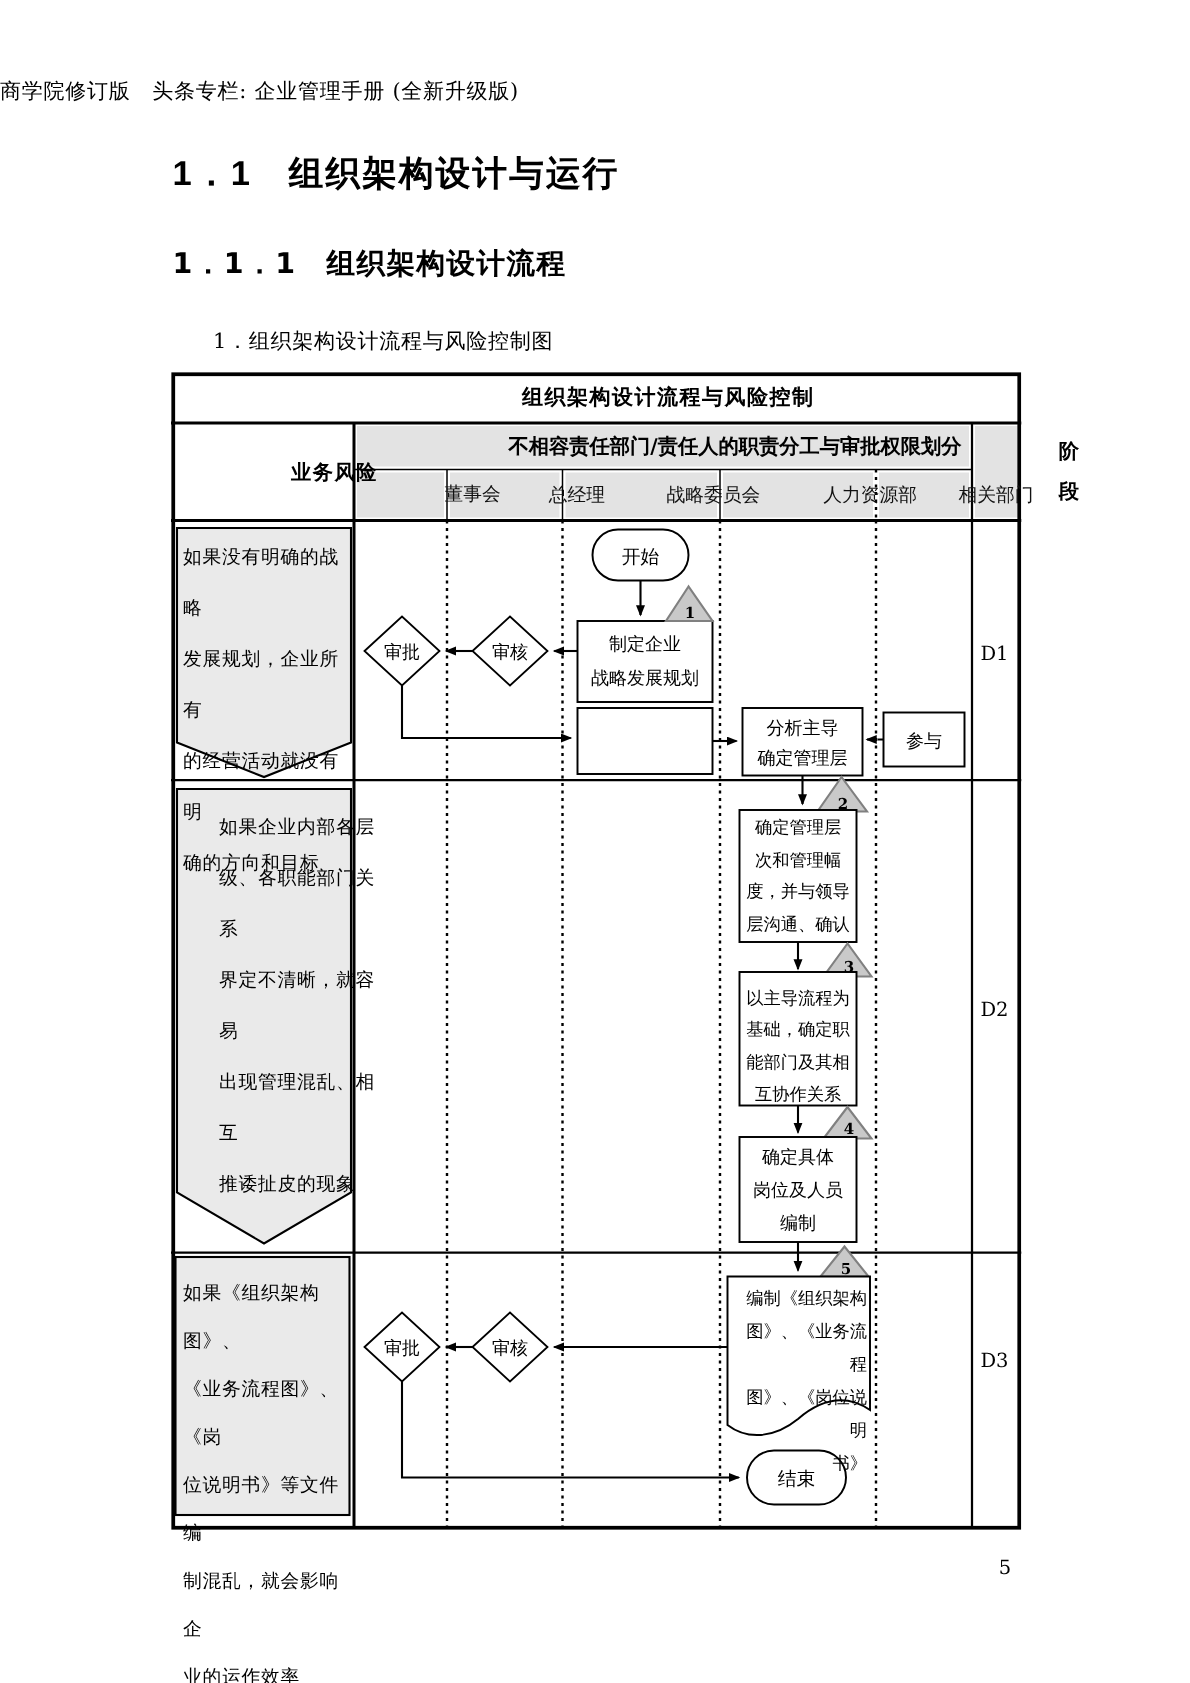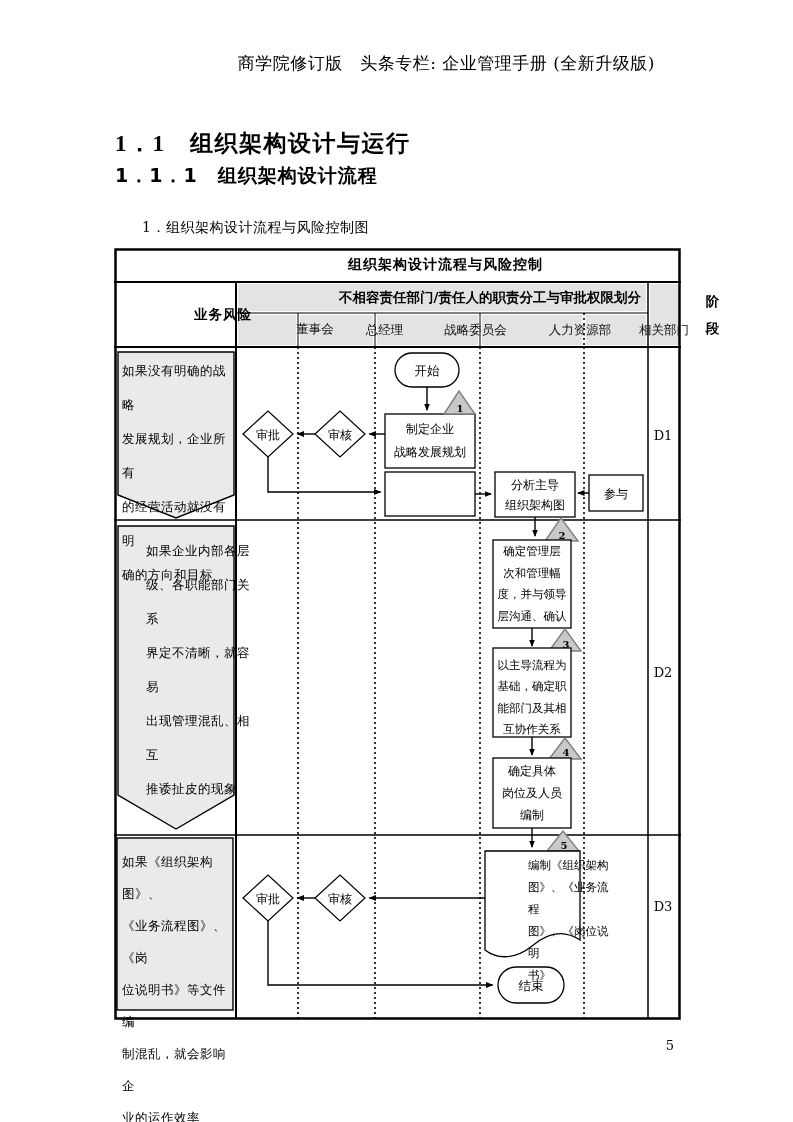--- a/index.html
+++ b/index.html
@@ -1,26 +1,26 @@
 <!DOCTYPE html>
 <html><head>
 <meta charset="utf-8">
 <style>
   html,body{margin:0;padding:0;background:#ffffff;}
   .page{
     position:relative;width:793px;height:1122px;background:#ffffff;
     font-family:"DejaVu Serif", serif;color:#000;overflow:hidden;
   }
   .running-header{
-    position:absolute;left:0;top:52px;width:655px;text-align:right;
-    font-size:17px;letter-spacing:0.5px;
+    position:absolute;left:0;top:52px;width:655px;text-align:left;
+    font-size:14px;letter-spacing:0.5px;
   }
   .h1{
     position:absolute;left:115px;top:100px;font-size:23px;font-weight:bold;
-    letter-spacing:1.5px;font-family:Liberation Serif, serif;margin-top:28px;
+    letter-spacing:1.5px;font-family:Liberation Sans, sans-serif;
   }
   .h2{
     position:absolute;left:115px;top:163px;font-size:19px;font-weight:bold;
     letter-spacing:1px;font-family:"DejaVu Sans", sans-serif;
   }
   .list-item{position:absolute;left:142px;top:219px;font-size:14px;letter-spacing:0.5px;}
   .page-number{position:absolute;left:660px;top:1038px;width:20px;text-align:center;font-size:13px;}
   .table{position:absolute;left:114px;top:248px;width:567px;height:772px;}
   .tsvg{position:absolute;left:0;top:0;width:567px;height:772px;}
   .cell{
@@ -32,21 +32,21 @@
   .colhead{font-size:12.5px;color:#111;}
   .risk{
     position:absolute;white-space:pre-line;font-size:12.5px;
     letter-spacing:0.5px;text-align:left;
   }
   .boxtxt{
     position:absolute;display:flex;align-items:center;justify-content:center;
     text-align:center;white-space:pre-line;box-sizing:border-box;
   }
   .doctxt{
-    position:absolute;white-space:pre-line;text-align:left;box-sizing:border-box;margin-left:40px;
+    position:absolute;white-space:pre-line;text-align:right;box-sizing:border-box;
   }
   svg text{font-family:"DejaVu Serif", serif;fill:#000;}
 </style>
 </head>
 <body>
 
 <div class="page">
 
   <div class="running-header">商学院修订版　头条专栏: 企业管理手册 (全新升级版)</div>
   <div class="h1">1．1　组织架构设计与运行</div>
@@ -165,21 +165,21 @@
 推诿扯皮的现象</div>
     <div class="risk" style="left:8px;top:598px;width:110px;line-height:32px;">如果《组织架构图》、
 《业务流程图》、《岗
 位说明书》等文件编
 制混乱，就会影响企
 业的运作效率</div>
 
     <div class="boxtxt" style="left:271px;top:166px;width:90px;height:54px;font-size:12px;line-height:23px;">制定企业
 战略发展规划</div>
     <div class="boxtxt" style="left:381px;top:224px;width:80px;height:45px;font-size:12px;line-height:20px;">分析主导
-组织架构图</div>
+确定管理层</div>
     <div class="boxtxt" style="left:379px;top:292px;width:78px;height:88px;font-size:11.5px;line-height:21.5px;">确定管理层
 次和管理幅
 度，并与领导
 层沟通、确认</div>
     <div class="boxtxt" style="left:379px;top:400px;width:78px;height:99px;font-size:11.5px;line-height:21.5px;">以主导流程为
 基础，确定职
 能部门及其相
 互协作关系</div>
     <div class="boxtxt" style="left:379px;top:510px;width:78px;height:70px;font-size:12px;line-height:22px;">确定具体
 岗位及人员

